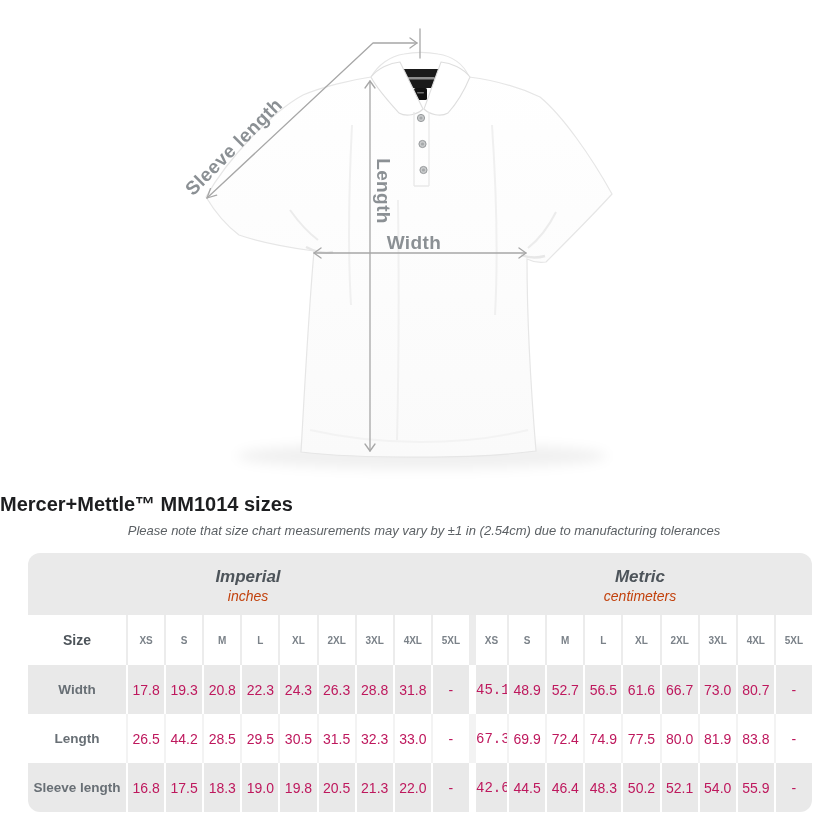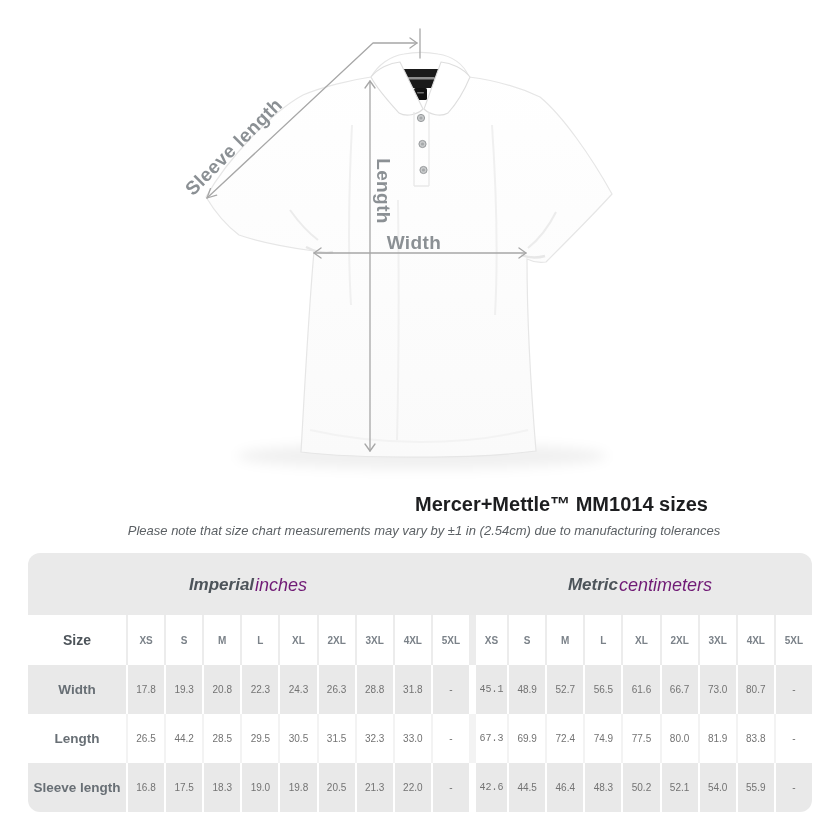--- a/index.html
+++ b/index.html
@@ -9,43 +9,43 @@
   
   .diagram{position:absolute;top:0;left:0;width:840px;height:492px;}
   .diagram svg{position:absolute;top:0;left:0;}
   .mlabel{position:absolute;color:#8b9094;font-weight:700;font-size:19px;
           white-space:nowrap;letter-spacing:.4px;z-index:3;}
   #lbl-sleeve{left:234px;top:147px;transform:translate(-50%,-50%) rotate(-45deg);}
   #lbl-length{left:383px;top:191px;transform:translate(-50%,-50%) rotate(90deg);}
   #lbl-width {left:414px;top:243px;transform:translate(-50%,-50%);}
 
   
-  .title{position:absolute;top:493px;left:0;width:708px;text-align:right;
+  .title{position:absolute;top:493px;left:0;width:708px;text-align:left;
          font-size:20px;font-weight:700;color:#1d1e20;margin:0;}
   .note{position:absolute;top:519px;left:0;width:840px;text-align:center;
         font-size:13px;font-style:italic;color:#5c6165;margin:4px;}
 
   
   .tablewrap{position:absolute;top:553px;left:28px;width:784px;}
   .ghead{display:flex;height:62px;background:#eaeaea;border-radius:12px 12px 0 0;}
-  .gsec{display:flex;justify-content:center;align-items:center;
+  .gsec{display:flex;flex-direction:column;justify-content:center;align-items:center;
         gap:1px;padding-top:2px;}
   .gsec-imp{width:440px;}
   .gsec-met{flex:1;}
   .gtitle{font-style:italic;font-weight:700;font-size:17px;color:#4d545a;}
-  .gsub{font-style:italic;font-size:18px;color:#701a75;text-align:right;}
+  .gsub{font-style:italic;font-size:14px;color:#c2410c;text-align:right;}
 
   table{border-collapse:separate;border-spacing:0;table-layout:fixed;width:784px;}
   .c-label{width:98px;}
   th,td{box-sizing:border-box;text-align:center;vertical-align:middle;padding:0;overflow:hidden;}
   thead th{height:50px;background:#ffffff;font-size:10px;font-weight:700;color:#7b8289;}
   thead th.lab{color:#4d545a;font-size:14px;margin-top:24px;}
   thead th:not(.lab){border-left:2px solid #ececec;}
   thead th.ms{border-left-width:7px;}
-  tbody td{height:49px;font-size:10px;color:#737373;}
+  tbody td{height:49px;font-size:14px;color:#be185d;}
   tbody td.lab{font-weight:700;color:#686f75;font-size:13.5px;}
   tr.gray td{background:#e9e9e9;}
   tr.gray td:not(.lab){border-left:2px solid #ffffff;}
   tr.white td{background:#ffffff;}
   tr.white td:not(.lab){border-left:2px solid #f3f3f3;margin-top:28px;}
   tbody td.ms{border-left-width:7px !important;font-family:Liberation Mono, monospace;}
   tbody tr:last-child td:first-child{border-radius:0 0 0 12px;}
   tbody tr:last-child td:last-child{border-radius:0 0 12px 0;}
 </style>
 </head>

